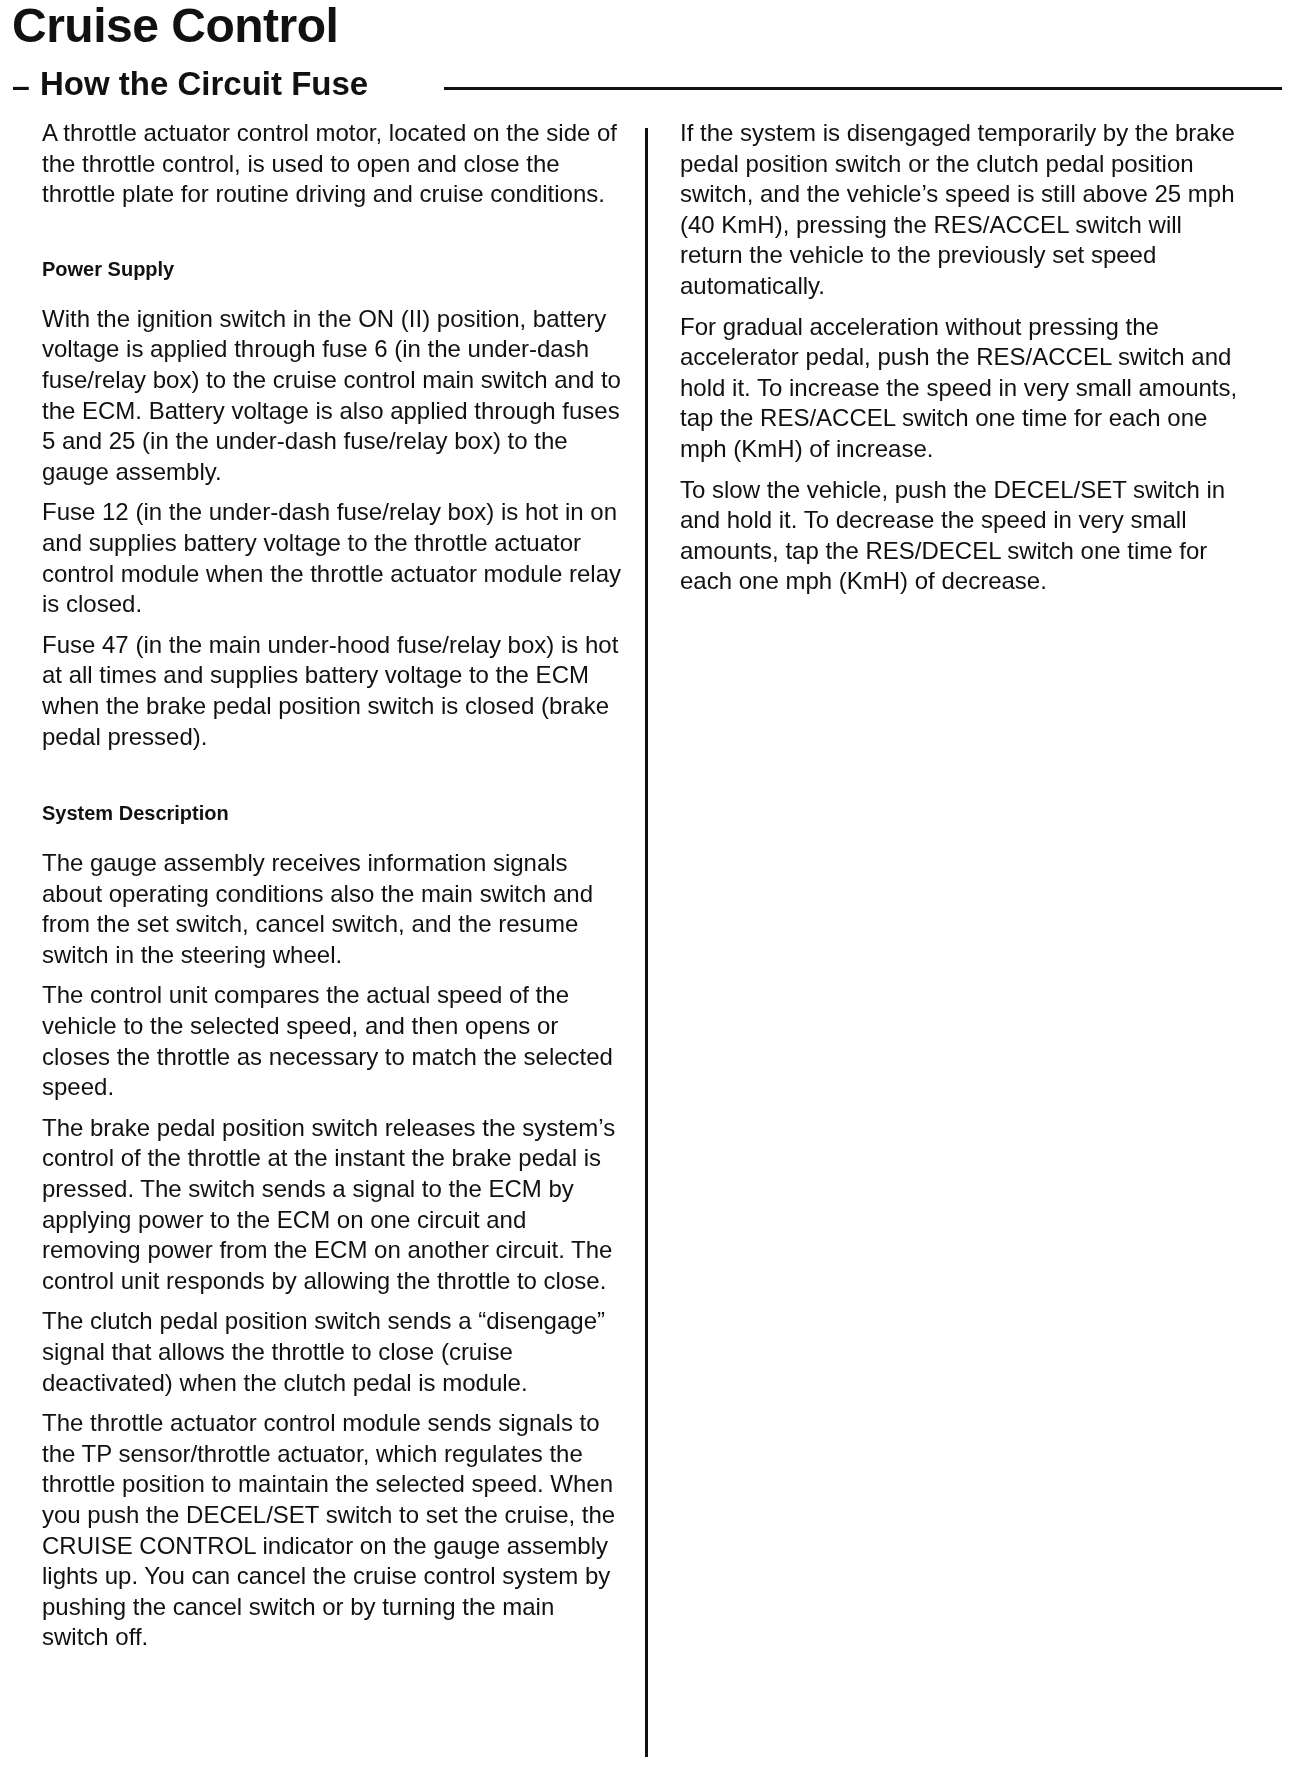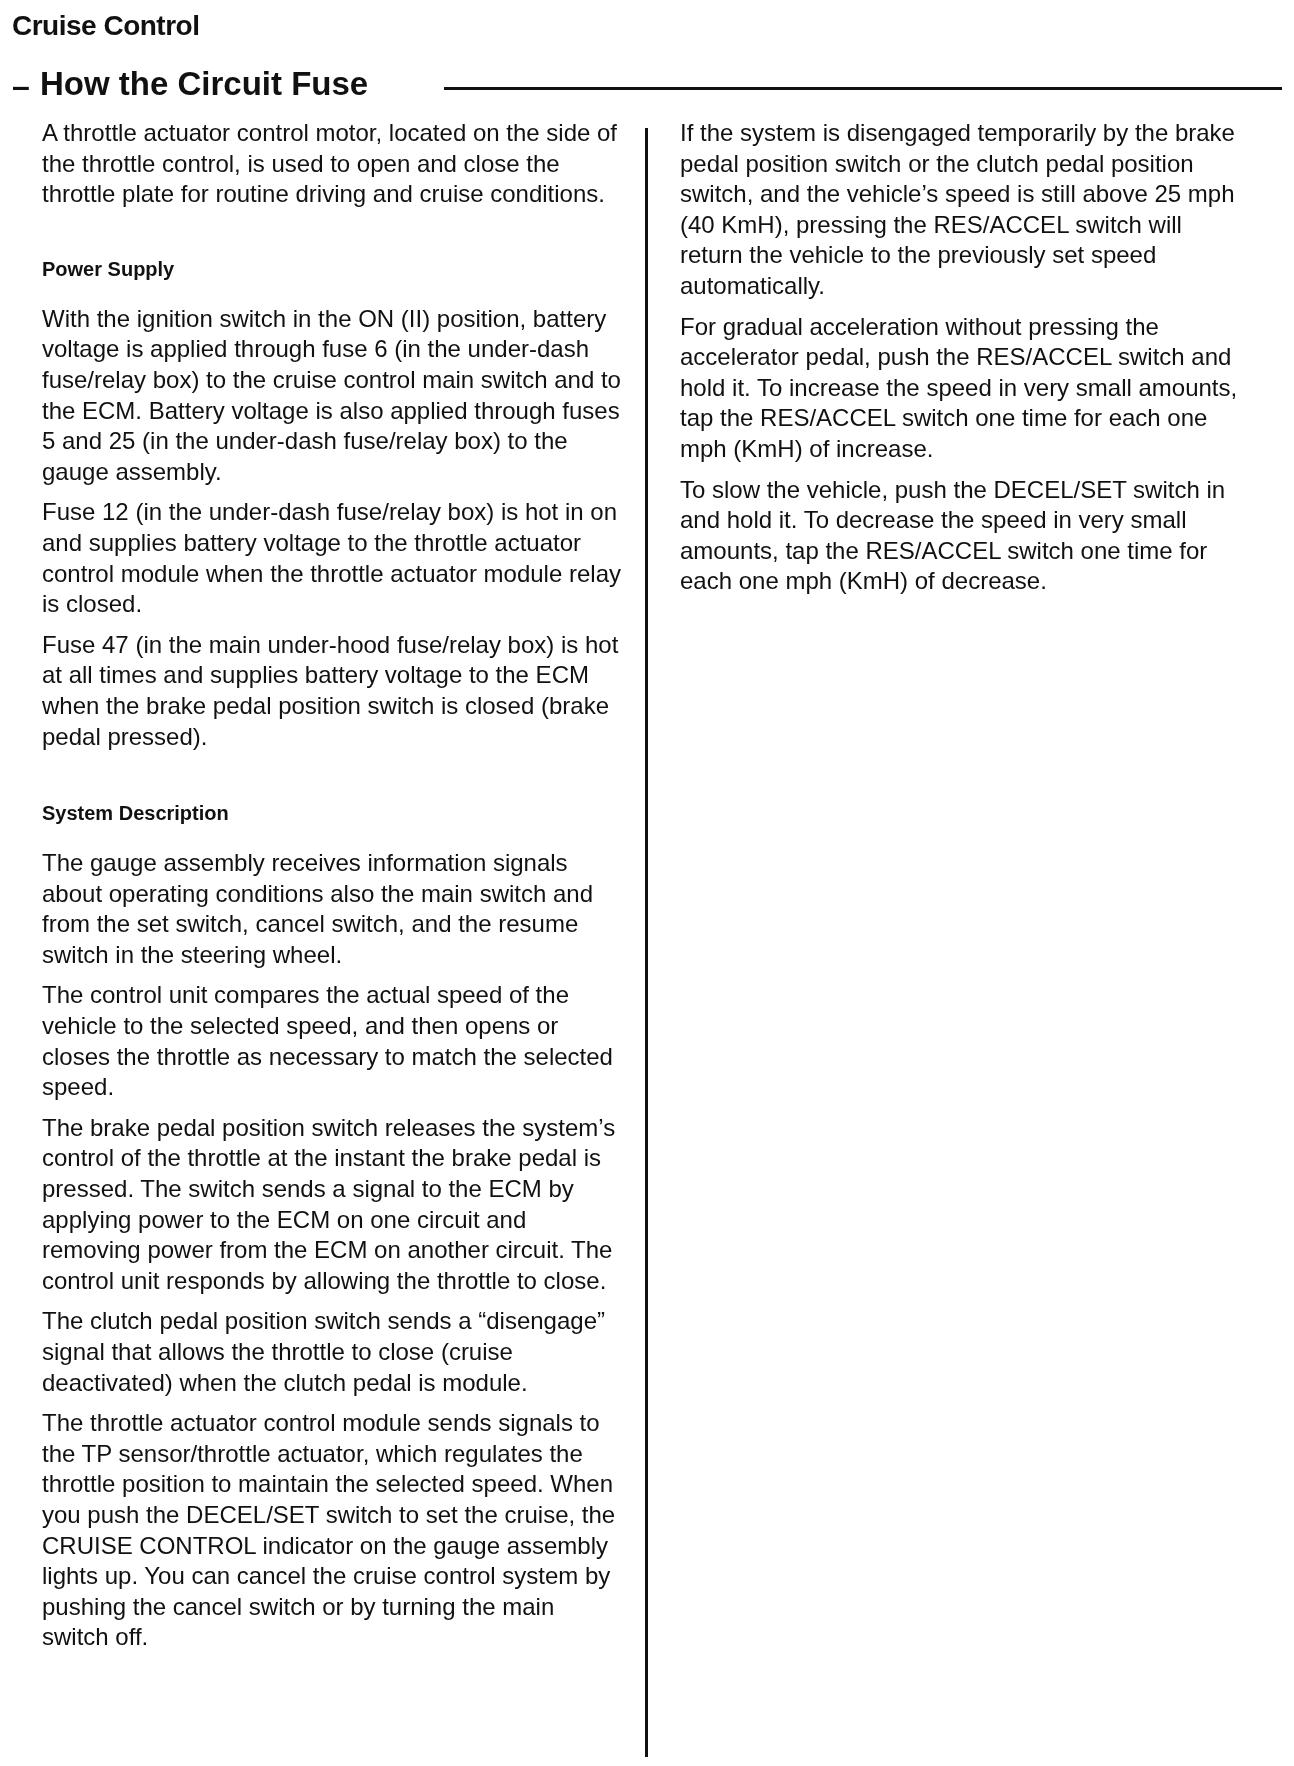--- a/index.html
+++ b/index.html
@@ -2,21 +2,21 @@
 <html><head>
 <meta charset="utf-8">
 <style>
   html, body { margin: 0; padding: 0; background: #ffffff; }
   body {
     width: 1294px; height: 1766px; position: relative; overflow: hidden;
     font-family: "Liberation Sans", sans-serif; color: #111111;
   }
   .title {
     position: absolute; left: 12px; top: 0px;
-    font-size: 28px; font-weight: bold; letter-spacing: -0.5px;
+    font-size: 48px; font-weight: bold; letter-spacing: -0.5px;
     line-height: 52px; margin: 0;
   }
   .subtitle-row {
     position: absolute; left: 12px; top: 62px; width: 1270px; height: 44px;
   }
   .subtitle-dash {
     position: absolute; left: 0px; top: 4px;
     font-size: 32px; font-weight: bold; line-height: 40px;
   }
   .subtitle {
@@ -69,14 +69,14 @@
   <p>The brake pedal position switch releases the system’s control of the throttle at the instant the brake pedal is pressed. The switch sends a signal to the ECM by applying power to the ECM on one circuit and removing power from the ECM on another circuit. The control unit responds by allowing the throttle to close.</p>
   <p>The clutch pedal position switch sends a “disengage” signal that allows the throttle to close (cruise deactivated) when the clutch pedal is module.</p>
   <p>The throttle actuator control module sends signals to the TP sensor/throttle actuator, which regulates the throttle position to maintain the selected speed. When you push the DECEL/SET switch to set the cruise, the CRUISE CONTROL indicator on the gauge assembly lights up. You can cancel the cruise control system by pushing the cancel switch or by turning the main switch off.</p>
 </div>
 
 <div class="divider"></div>
 
 <div class="col col-right">
   <p>If the system is disengaged temporarily by the brake pedal position switch or the clutch pedal position switch, and the vehicle’s speed is still above 25 mph (40 KmH), pressing the RES/ACCEL switch will return the vehicle to the previously set speed automatically.</p>
   <p>For gradual acceleration without pressing the accelerator pedal, push the RES/ACCEL switch and hold it. To increase the speed in very small amounts, tap the RES/ACCEL switch one time for each one mph (KmH) of increase.</p>
-  <p>To slow the vehicle, push the DECEL/SET switch in and hold it. To decrease the speed in very small amounts, tap the RES/ACCEL switch one time for each one mph (KmH) of decrease.</p>
+  <p>To slow the vehicle, push the DECEL/SET switch in and hold it. To decrease the speed in very small amounts, tap the RES/DECEL switch one time for each one mph (KmH) of decrease.</p>
 </div>
 
 </body></html>

